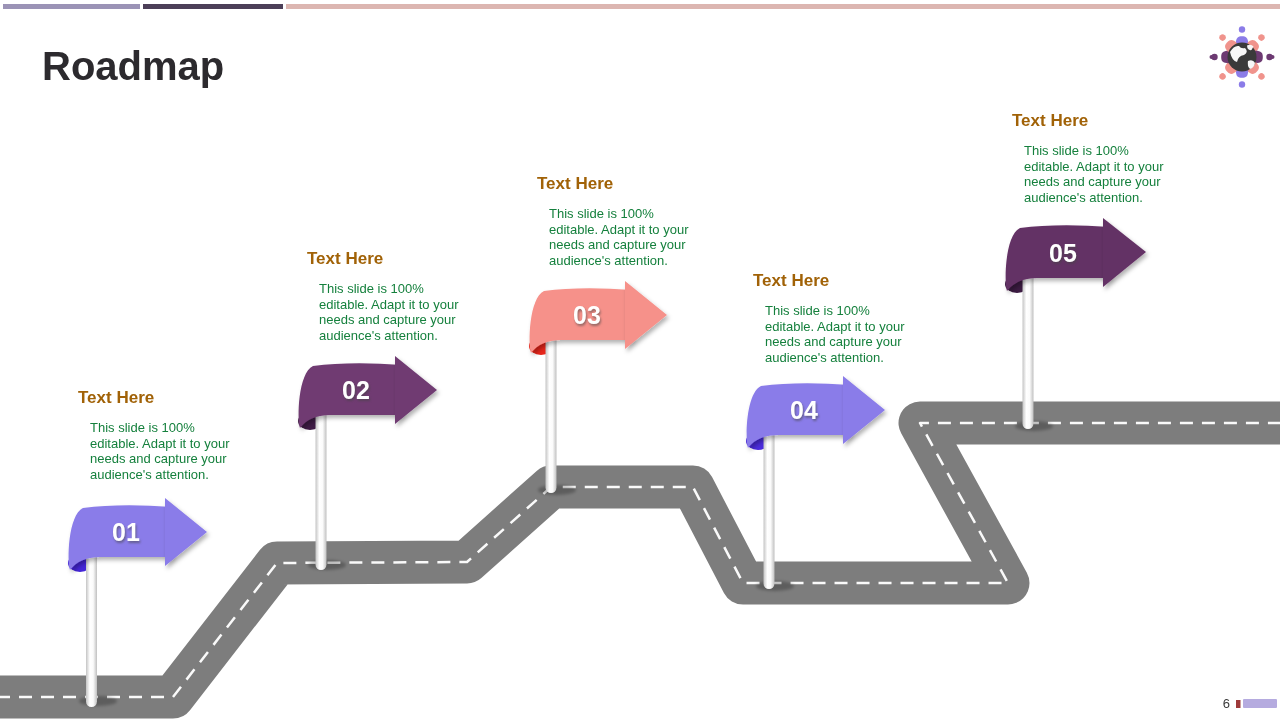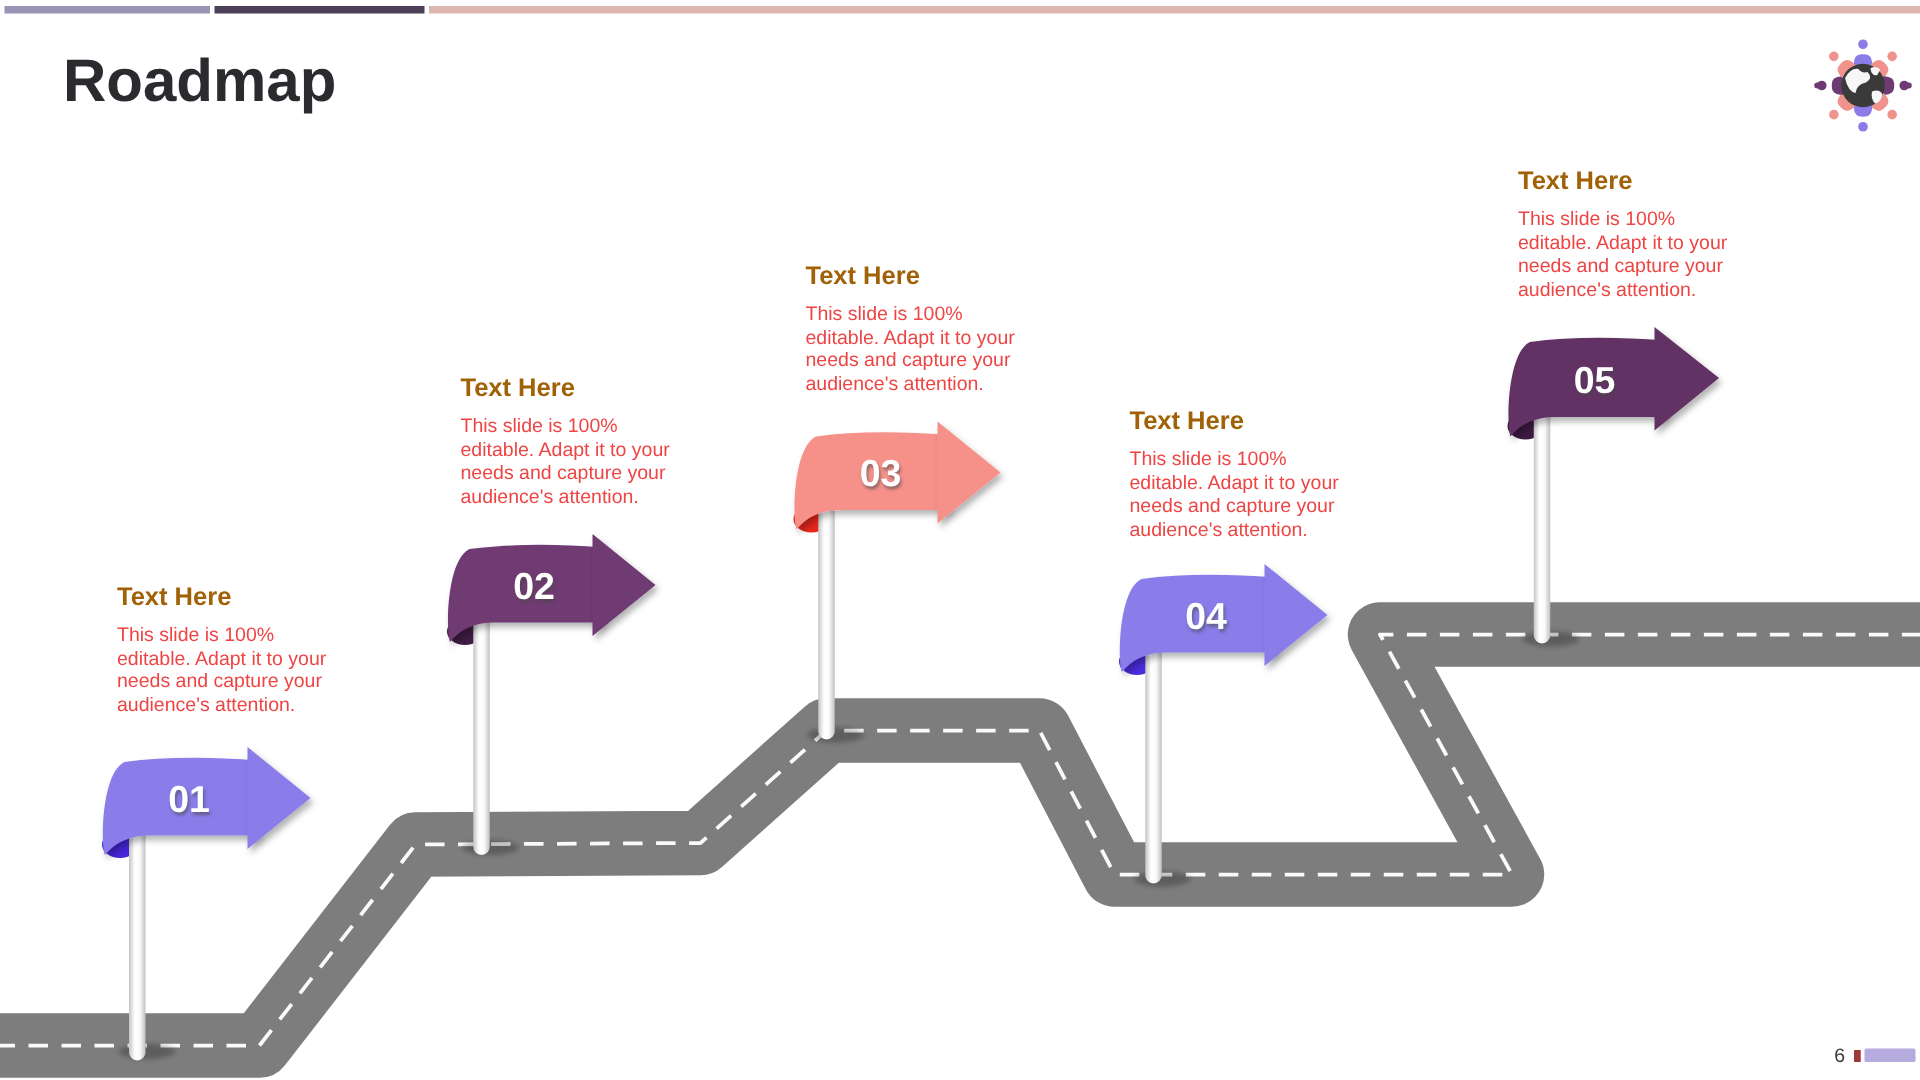--- a/index.html
+++ b/index.html
@@ -1,23 +1,23 @@
 <!DOCTYPE html>
 <html><head>
 <meta charset="utf-8">
 <style>
   html,body{margin:0;padding:0;background:#e8e8e8;}
   .slide{position:relative;width:1280px;height:720px;background:#ffffff;overflow:hidden;
          font-family:"Liberation Sans",sans-serif;}
   svg.canvas{position:absolute;left:0;top:0;width:1280px;height:720px;}
-  .title{position:absolute;left:42px;top:32px;font-size:40px;font-weight:800;
+  .title{position:absolute;left:42px;top:44px;font-size:40px;font-weight:800;
          color:#2c2a2e;letter-spacing:0px;}
   .textblock{position:absolute;width:170px;}
   .textblock .tb-head{margin:0 0 7px 0;font-size:17px;font-weight:700;color:#a16207;}
-  .textblock .tb-body{margin:0;font-size:13px;line-height:1.2;color:#ef4444;white-space:pre-line;}
+  .textblock .tb-body{margin:12px;font-size:13px;line-height:1.2;color:#15803d;white-space:pre-line;}
   .tb1{left:78px;top:388px;}
   .tb2{left:307px;top:249px;}
   .tb3{left:537px;top:174px;}
   .tb4{left:753px;top:271px;}
   .tb5{left:1012px;top:111px;}
   .sign-number{font-family:"Liberation Sans",sans-serif;font-weight:700;font-size:25px;fill:#ffffff;
                filter:drop-shadow(1px 2px 1px rgba(70,70,70,0.55));}
   .page-num{position:absolute;left:1208px;top:696px;width:22px;text-align:right;
             font-size:13px;color:#3a3a3a;}
 </style>

